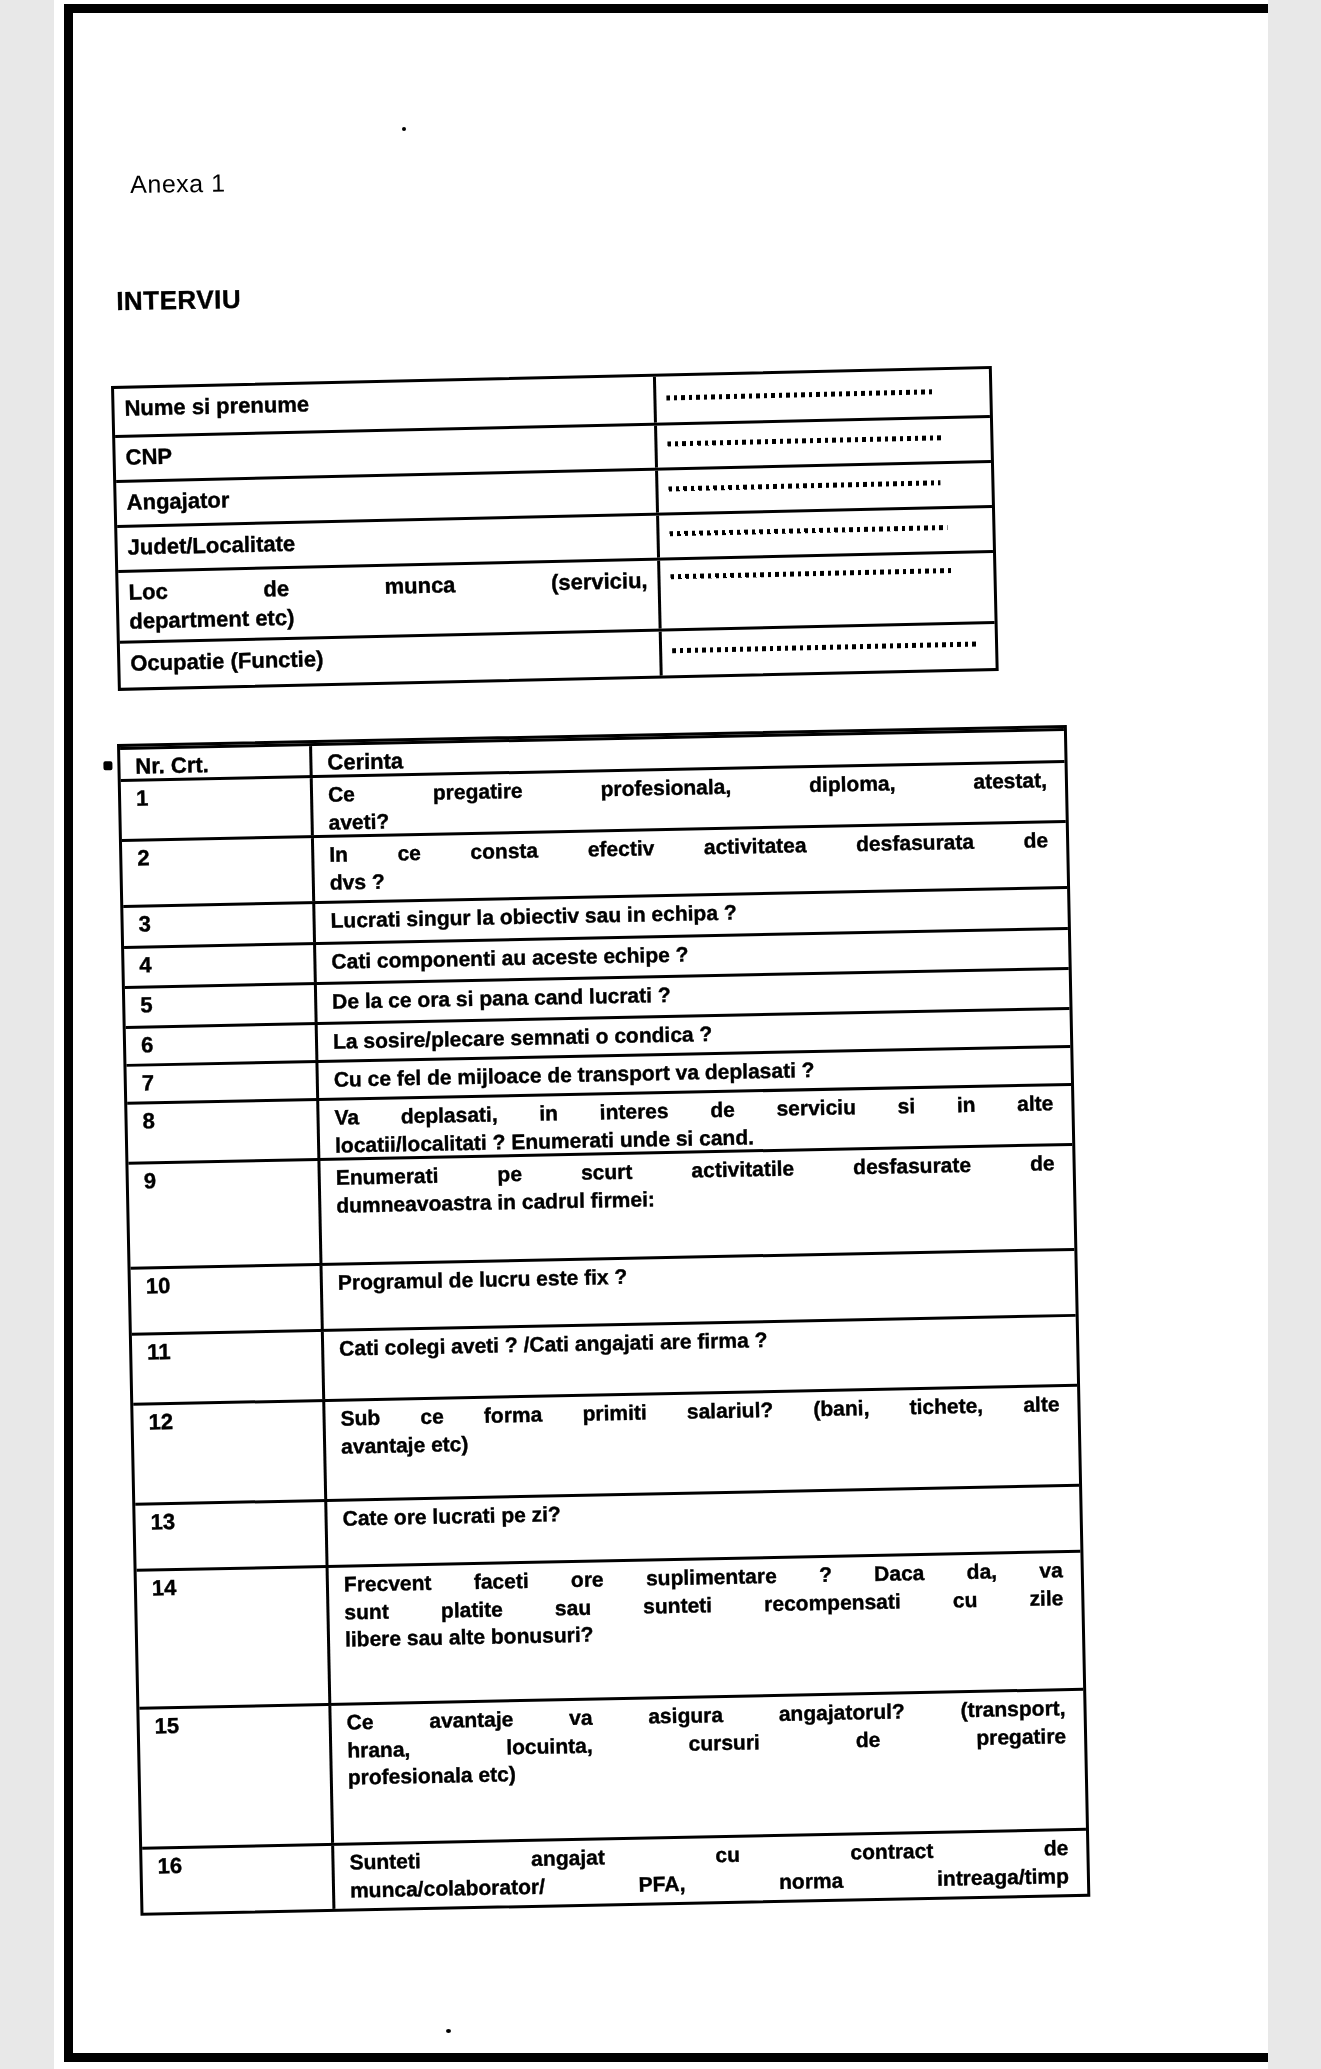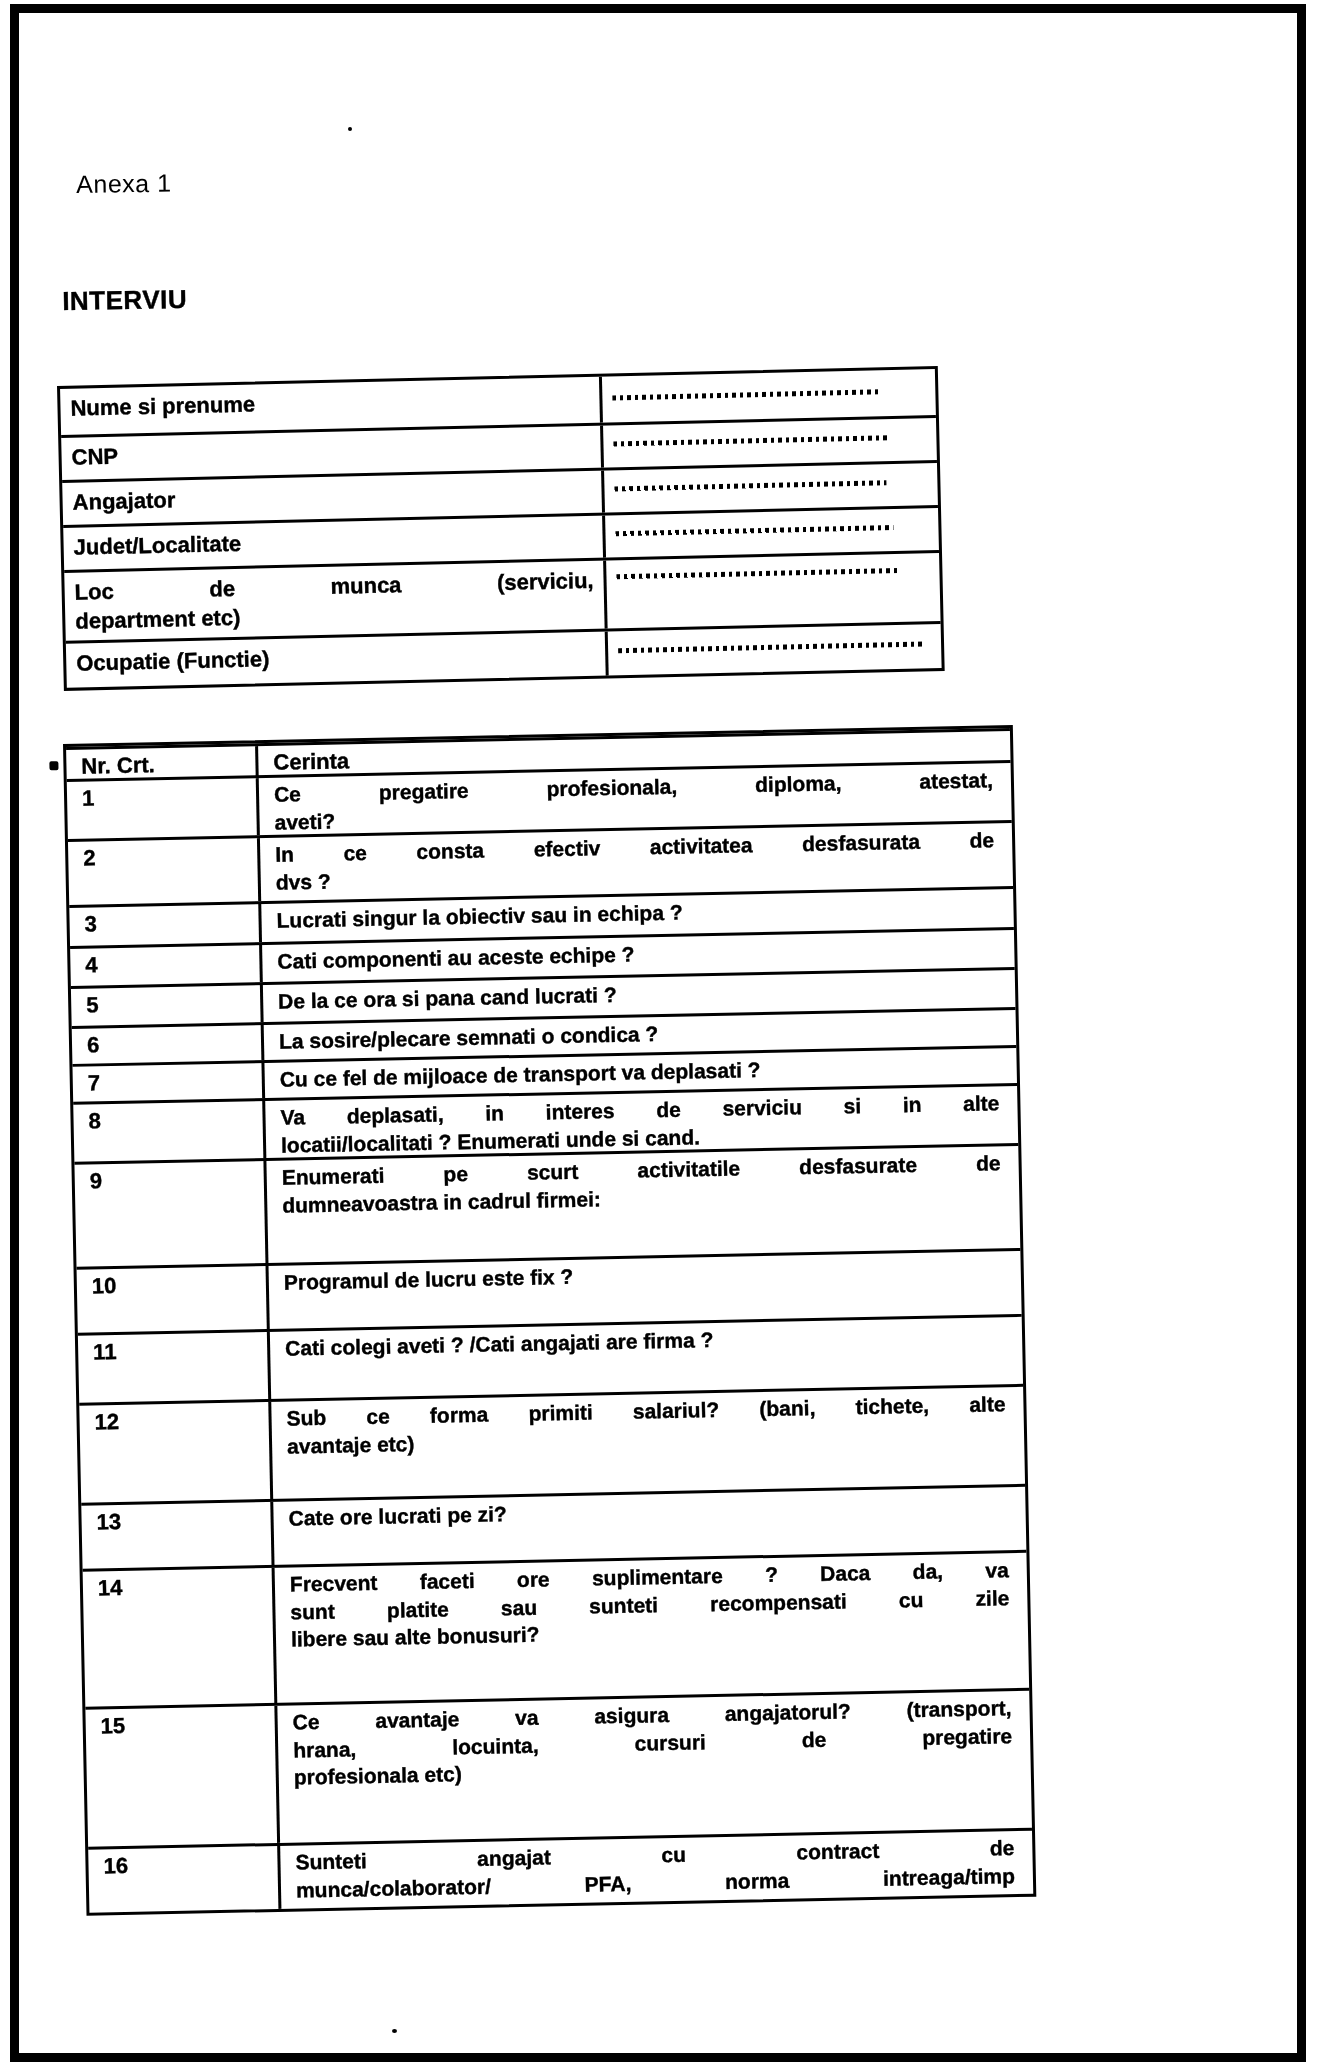--- a/index.html
+++ b/index.html
@@ -1,18 +1,18 @@
 <!DOCTYPE html>
 <html><head>
 <meta charset="utf-8">
 <style>
   html,body { margin:0; padding:0; background:#e8e8e8; }
   .page {
     position:relative;
-    width:1321px; height:2069px;
+    width:1214px; height:2069px;
     margin:0 auto;
     background:#ffffff;
     font-family:"Liberation Sans", sans-serif;
     color:#000;
     overflow:hidden;
   }
   .frame {
     position:absolute; left:10px; top:4px;
     width:1296px; height:2058px;
     border:9px solid #000;

